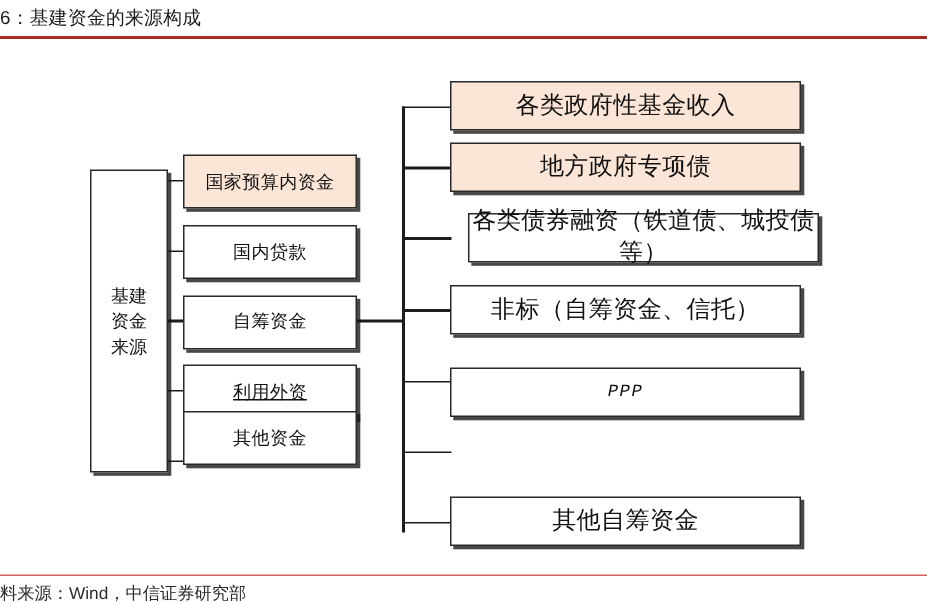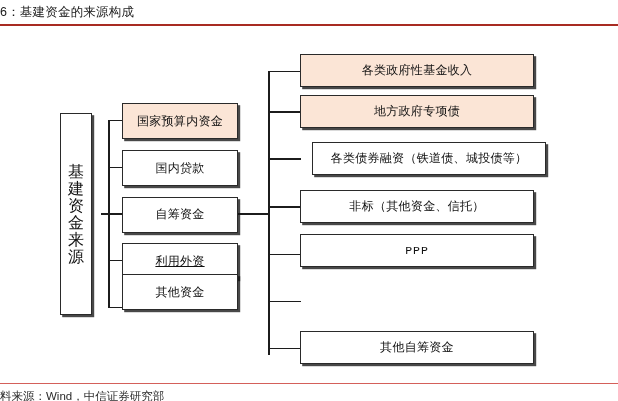--- a/index.html
+++ b/index.html
@@ -91,23 +91,23 @@
     letter-spacing: 0.3px;
   }
   .node.accent {
     background: #FBE5D6;
   }
 
   
   #node-root {
     left: 60px;
     top: 87px;
-    width: 32px;
+    width: 52px;
     height: 202px;
-    font-size: 16px;
+    font-size: 12px;
     line-height: 17px;
     padding: 0 4px;
   }
   #node-root .root-label {
     display: block;
     width: 30px;
     word-break: break-all;
     text-align: center;
     letter-spacing: 0px;
   }
@@ -117,21 +117,21 @@
     left: 122px;
     width: 116px;
     height: 36px;
   }
 
   
   .lvl3 {
     left: 300px;
     width: 234px;
     height: 33px;
-    font-size: 12px;
+    font-size: 16px;
   }
   .lvl3.mono {
     font-family: "Liberation Mono", "DejaVu Sans Mono", monospace;
     font-size: 11.5px;
     letter-spacing: 1px;
   }
 </style>
 </head>
 <body>
 
@@ -181,23 +181,23 @@
   <div class="node lvl3 accent" style="top:28px;">
     <span>各类政府性基金收入</span>
   </div>
   <div class="node lvl3 accent" style="top:68.5px;">
     <span>地方政府专项债</span>
   </div>
   <div class="node lvl3" style="top:115.5px;margin-left:12px;">
     <span>各类债券融资（铁道债、城投债等）</span>
   </div>
   <div class="node lvl3" style="top:163.5px;">
-    <span>非标（其他资金、信托）</span>
-  </div>
-  <div class="node lvl3 mono" style="top:208px;">
+    <span>非标（自筹资金、信托）</span>
+  </div>
+  <div class="node lvl3 mono" style="top:219px;font-style:italic;">
     <span>PPP</span>
   </div>
   <div class="node lvl3" style="top:305px;">
     <span>其他自筹资金</span>
   </div>
 
 </div>
 
 <div id="footer-rule"></div>
 <div id="source-note">料来源：Wind，中信证券研究部</div>

